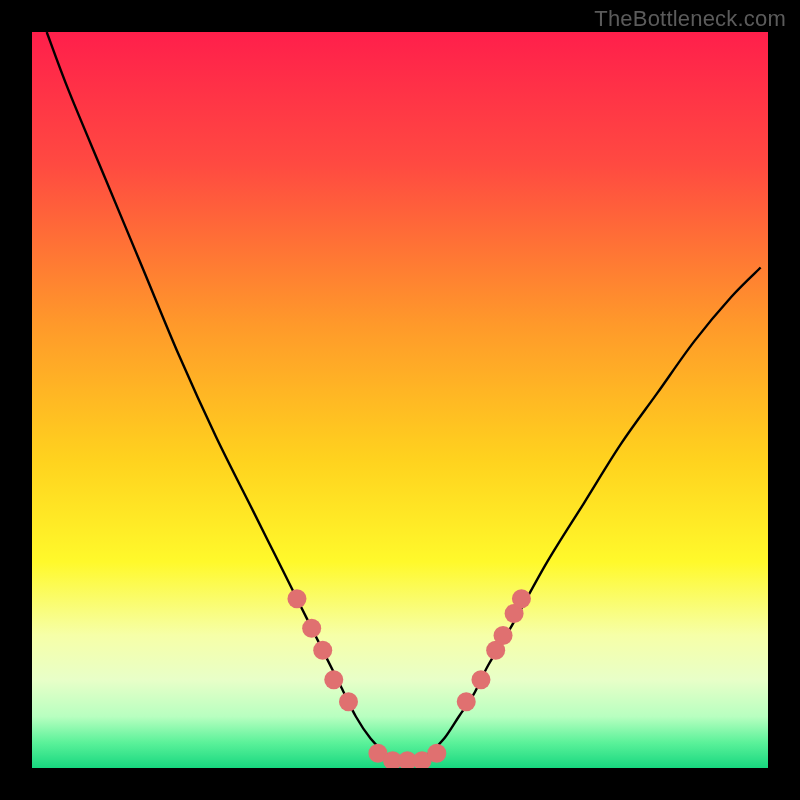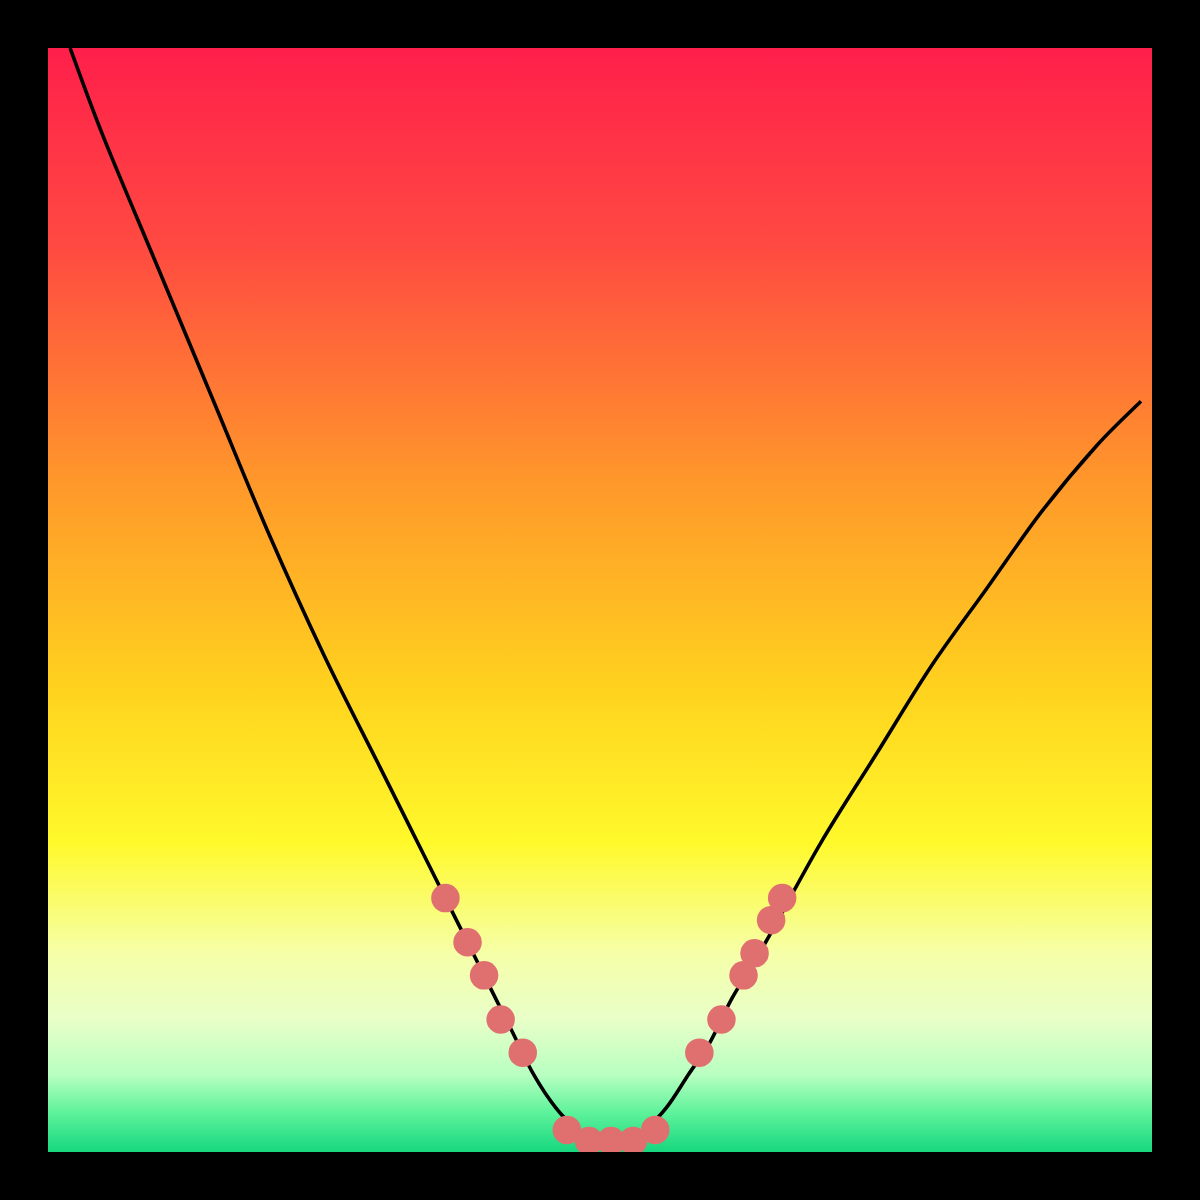--- a/index.html
+++ b/index.html
@@ -25,20 +25,21 @@
     font-size: 22px;
     color: #5b5b5b;
     font-weight: 500;
     letter-spacing: 0.2px;
   }
 </style>
 </head>
 <body>
 
 <div class="frame">
+  <div class="watermark">TheBottleneck.com</div>
   <svg class="plot" viewBox="0 0 736 736" preserveAspectRatio="none">
     <defs>
       <linearGradient id="bg-grad" x1="0" y1="0" x2="0" y2="1">
           <stop offset="0" stop-color="#ff1f4b"></stop>
           <stop offset="0.18" stop-color="#ff4a41"></stop>
           <stop offset="0.4" stop-color="#ff9a2a"></stop>
           <stop offset="0.58" stop-color="#ffd21e"></stop>
           <stop offset="0.72" stop-color="#fff92b"></stop>
           <stop offset="0.82" stop-color="#f6ffa8"></stop>
           <stop offset="0.88" stop-color="#e8ffc8"></stop>

